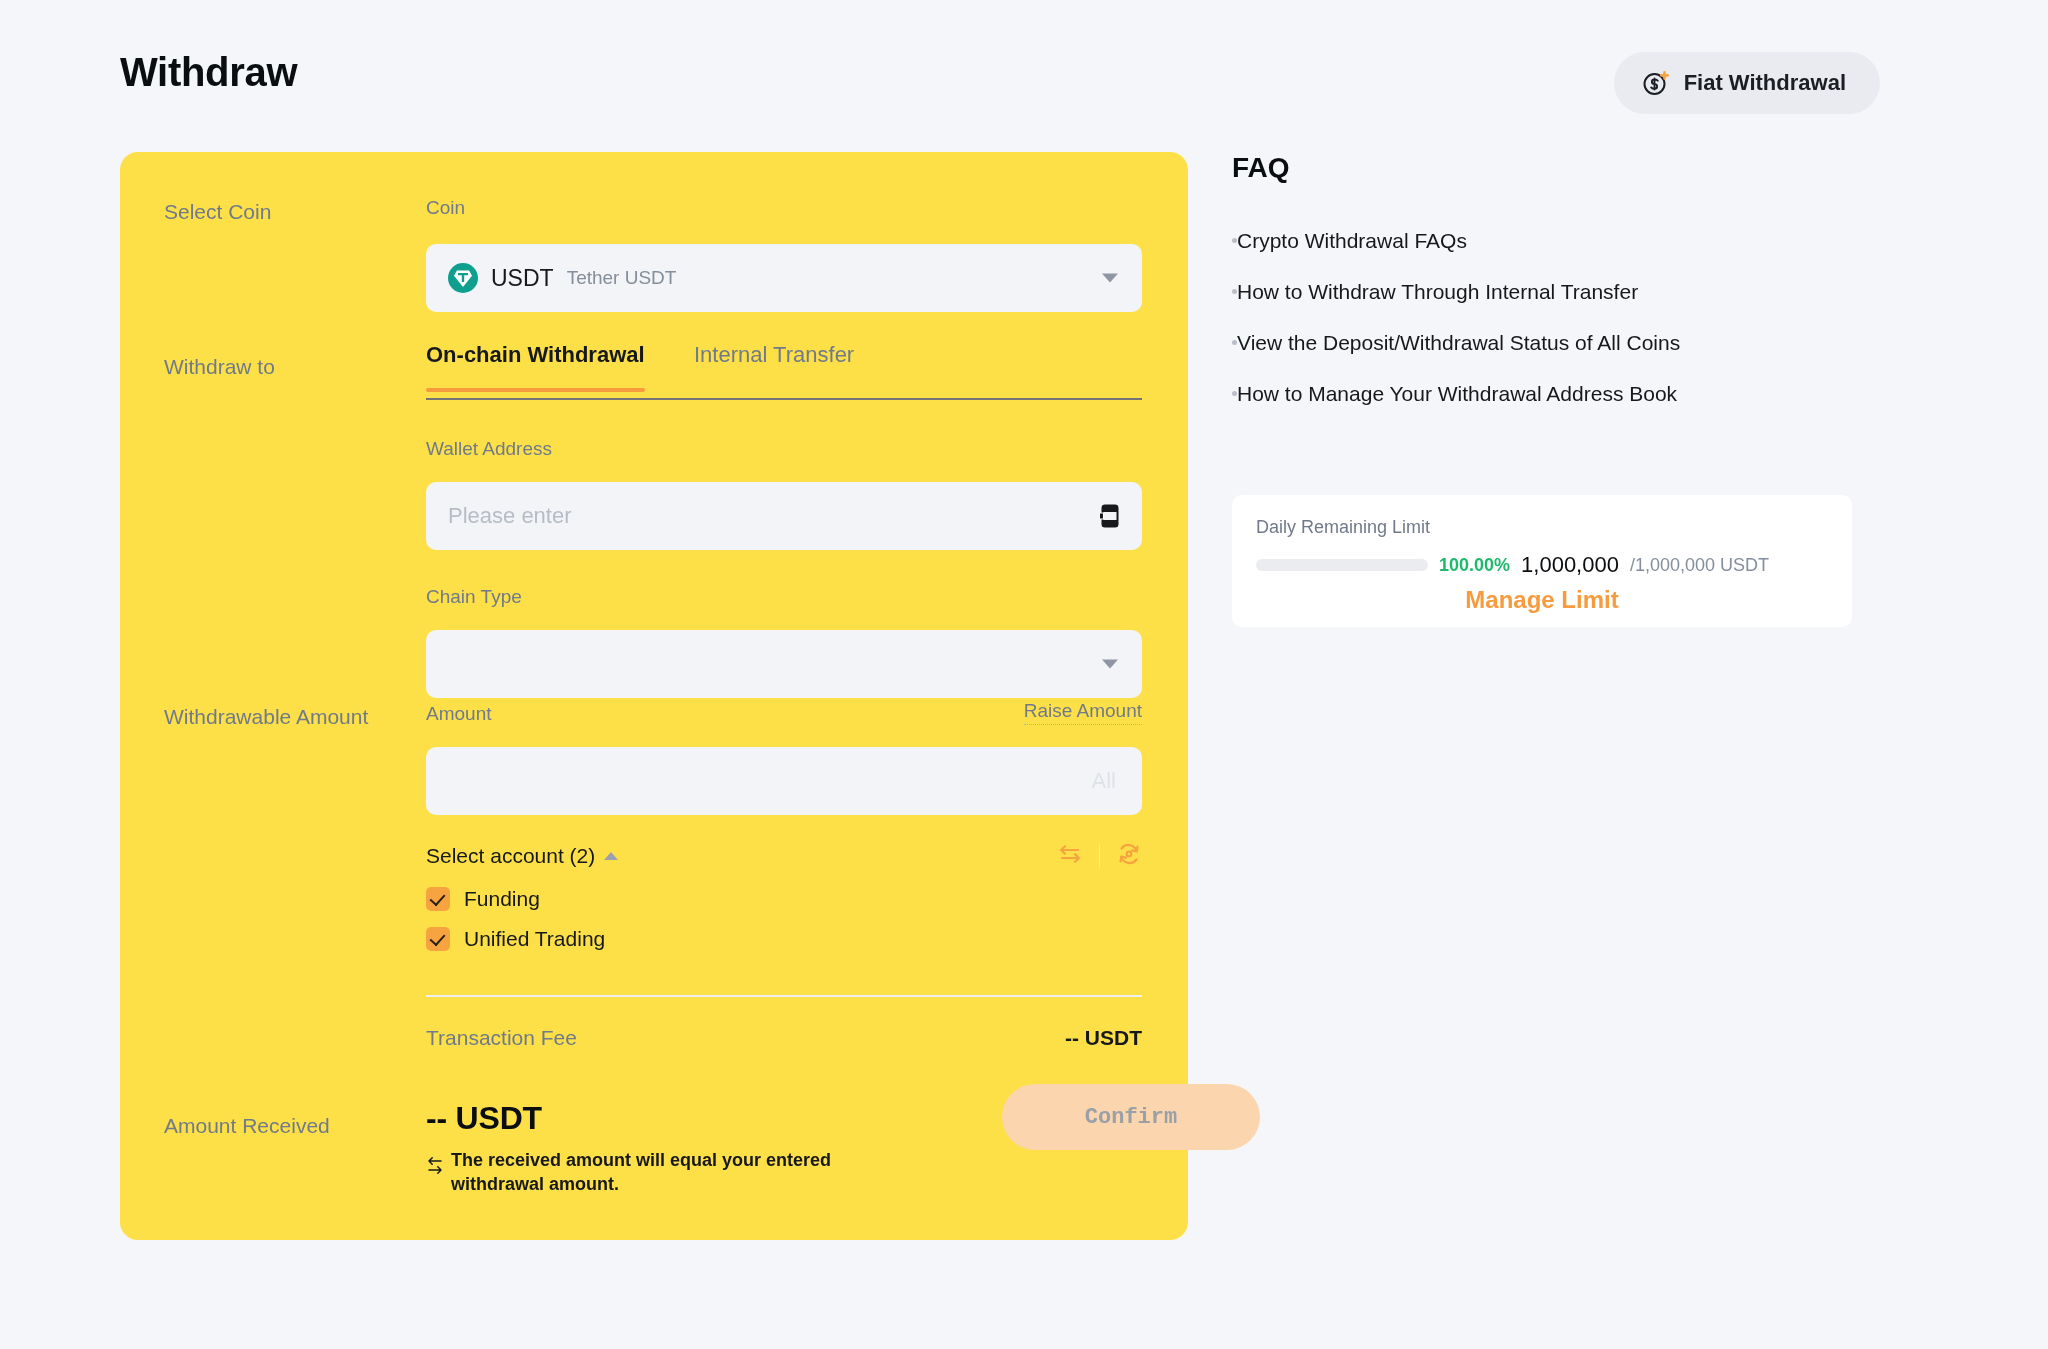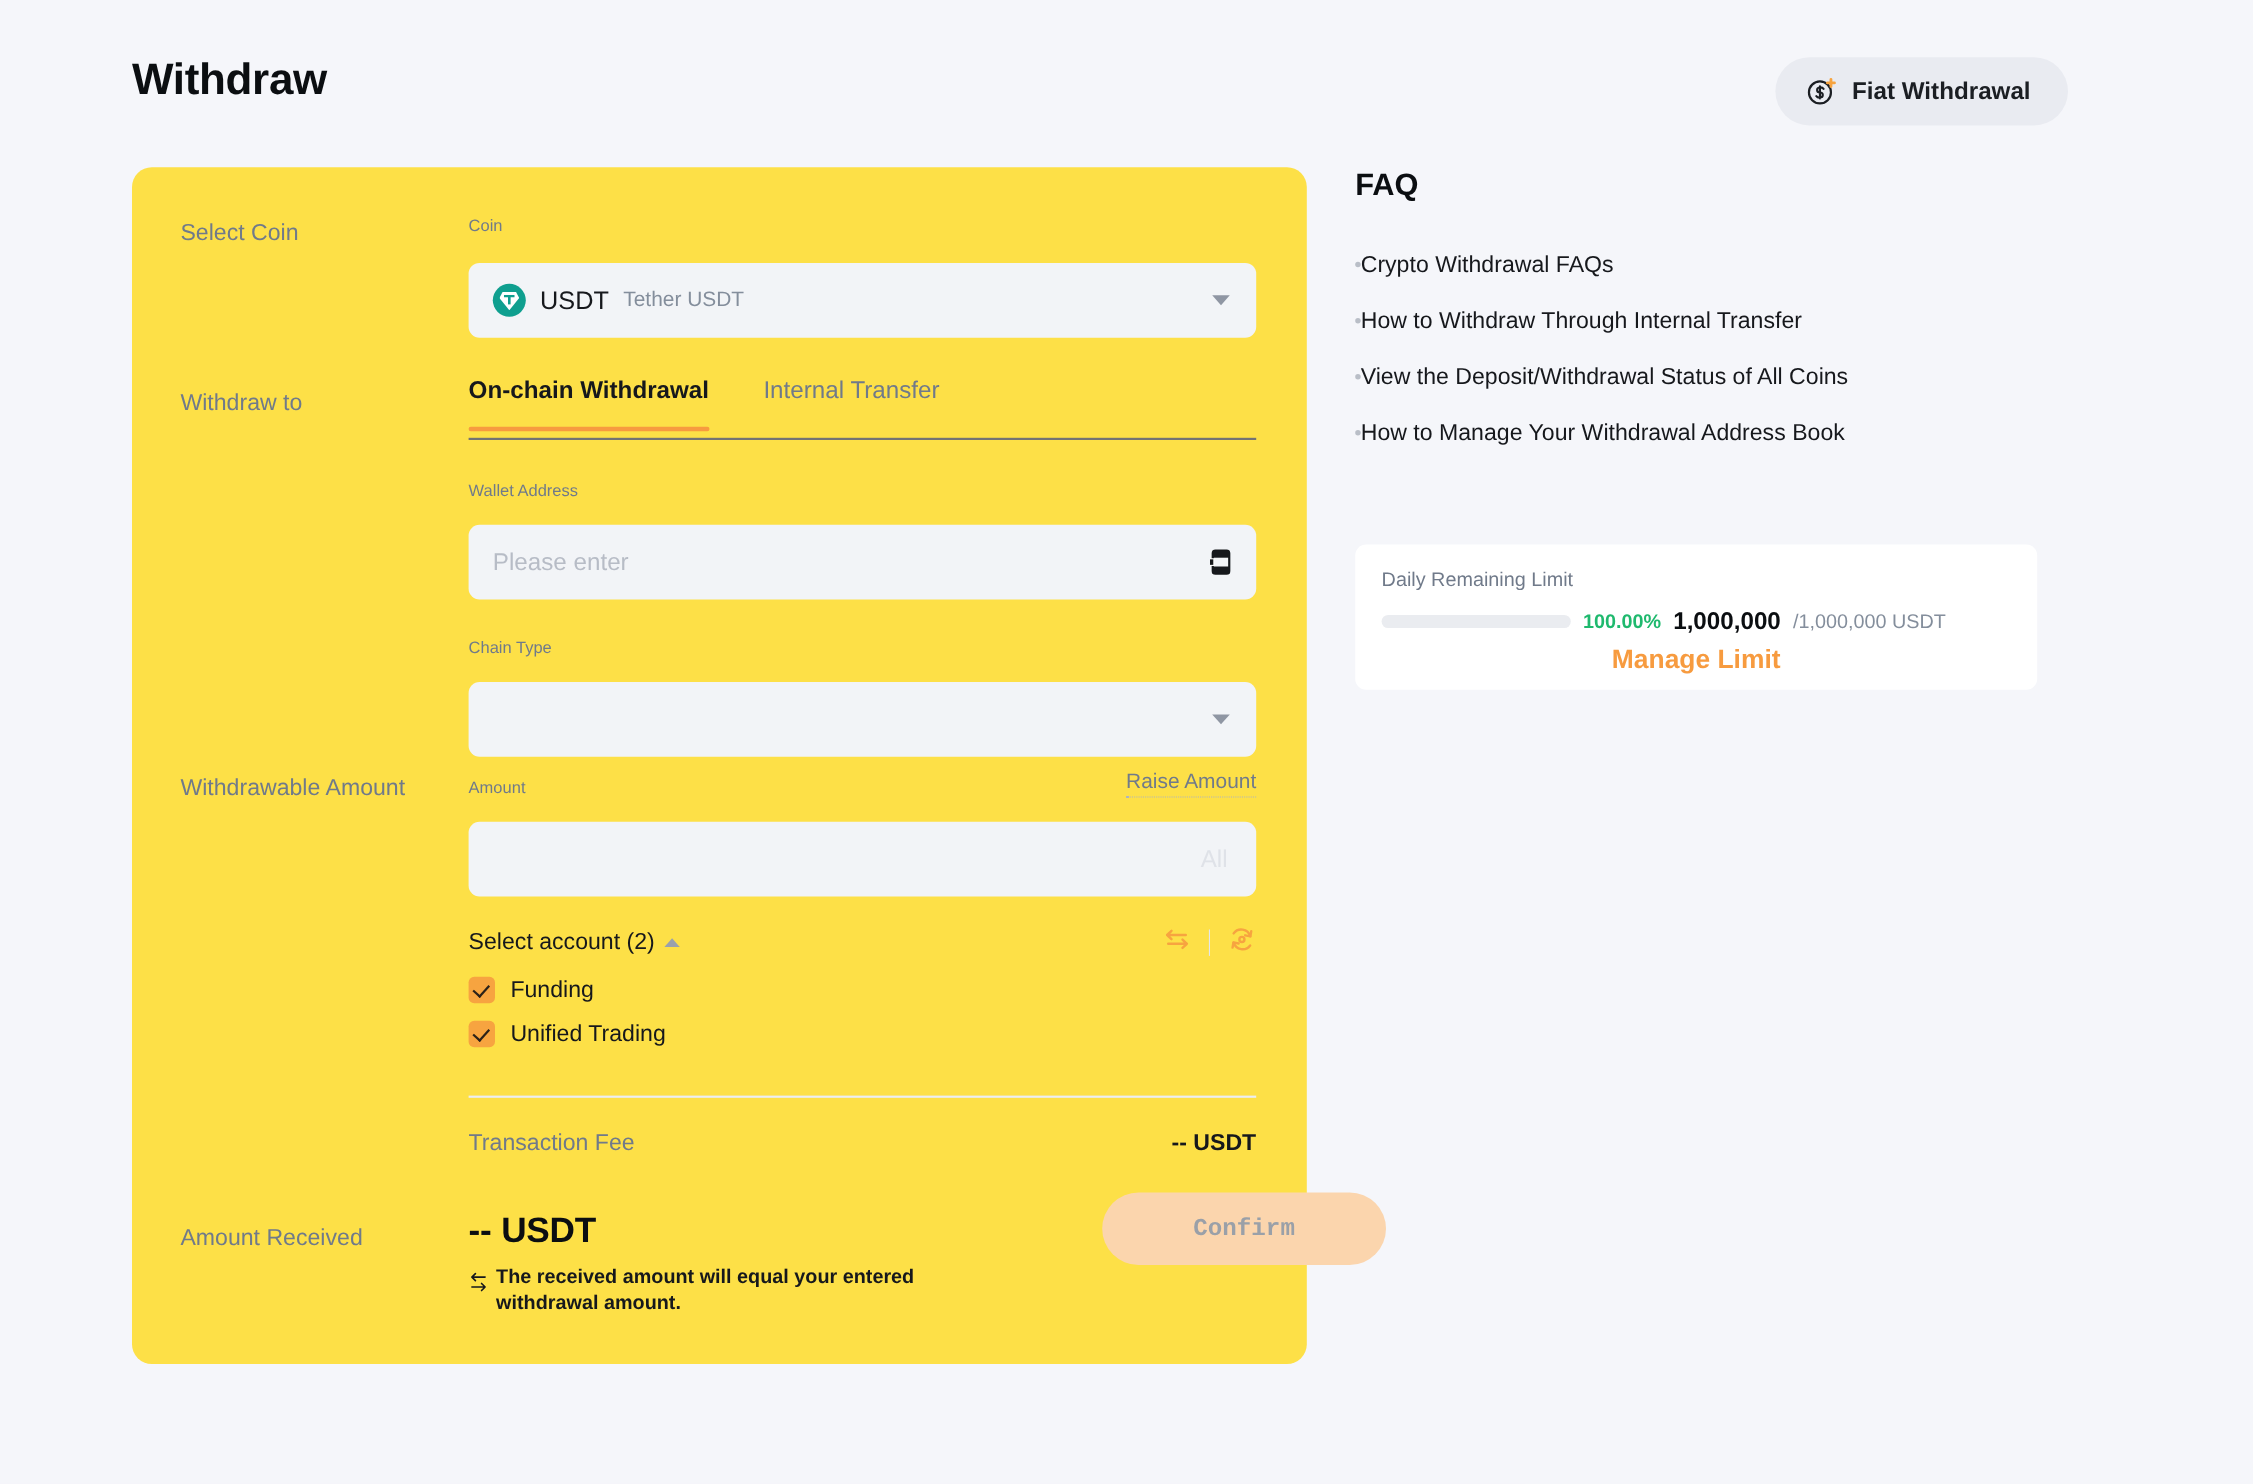--- a/index.html
+++ b/index.html
@@ -28,21 +28,21 @@
   
   .card {
     position: absolute; left: 120px; top: 152px;
     width: 1068px; height: 1088px;
     background: #fde047; border-radius: 18px;
   }
   .side-label {
     position: absolute; left: 44px;
     font-size: 21px; color: #707a8a; white-space: nowrap;
   }
-  .field-label { font-size: 15px; color: #707a8a; }
+  .field-label { font-size: 19px; color: #707a8a; }
 
   .col { position: absolute; left: 306px; width: 716px; }
 
   
   .input-box {
     position: relative; width: 716px; height: 68px;
     background: #f2f4f7; border-radius: 10px;
     display: flex; align-items: center; padding: 0 22px;
   }
   .input-placeholder { font-size: 22px; color: #b7bcc6; }
@@ -154,21 +154,21 @@
   .limit-card {
     position: absolute; left: 1232px; top: 495px;
     width: 620px; height: 132px;
     background: #ffffff; border-radius: 10px; padding: 22px 24px;
   }
   .limit-title { font-size: 18px; color: #707a8a; }
   .limit-bar-row { display: flex; align-items: center; gap: 11px; margin-top: 14px; }
   .limit-track { width: 172px; height: 12px; border-radius: 6px; background: #eaecf0; overflow: hidden; }
   .limit-fill { height: 100%; background: #1fb96e; border-radius: 6px; }
   .limit-pct { font-size: 18px; color: #1fb96e; font-weight: bold; }
-  .limit-used { font-size: 22px; font-weight: bold; color: #0b0e11; }
+  .limit-used { font-size: 22px; font-weight: normal; color: #0b0e11; }
   .limit-total { font-size: 18px; color: #848e9c; }
   .manage-limit { margin-top: 8px; font-size: 24px; color: #f79b3f; font-weight: bold; cursor: pointer; text-align: center; }
 </style>
 </head>
 <body>
 
 <div class="page">
 
   <div class="page-title">Withdraw</div>
 

